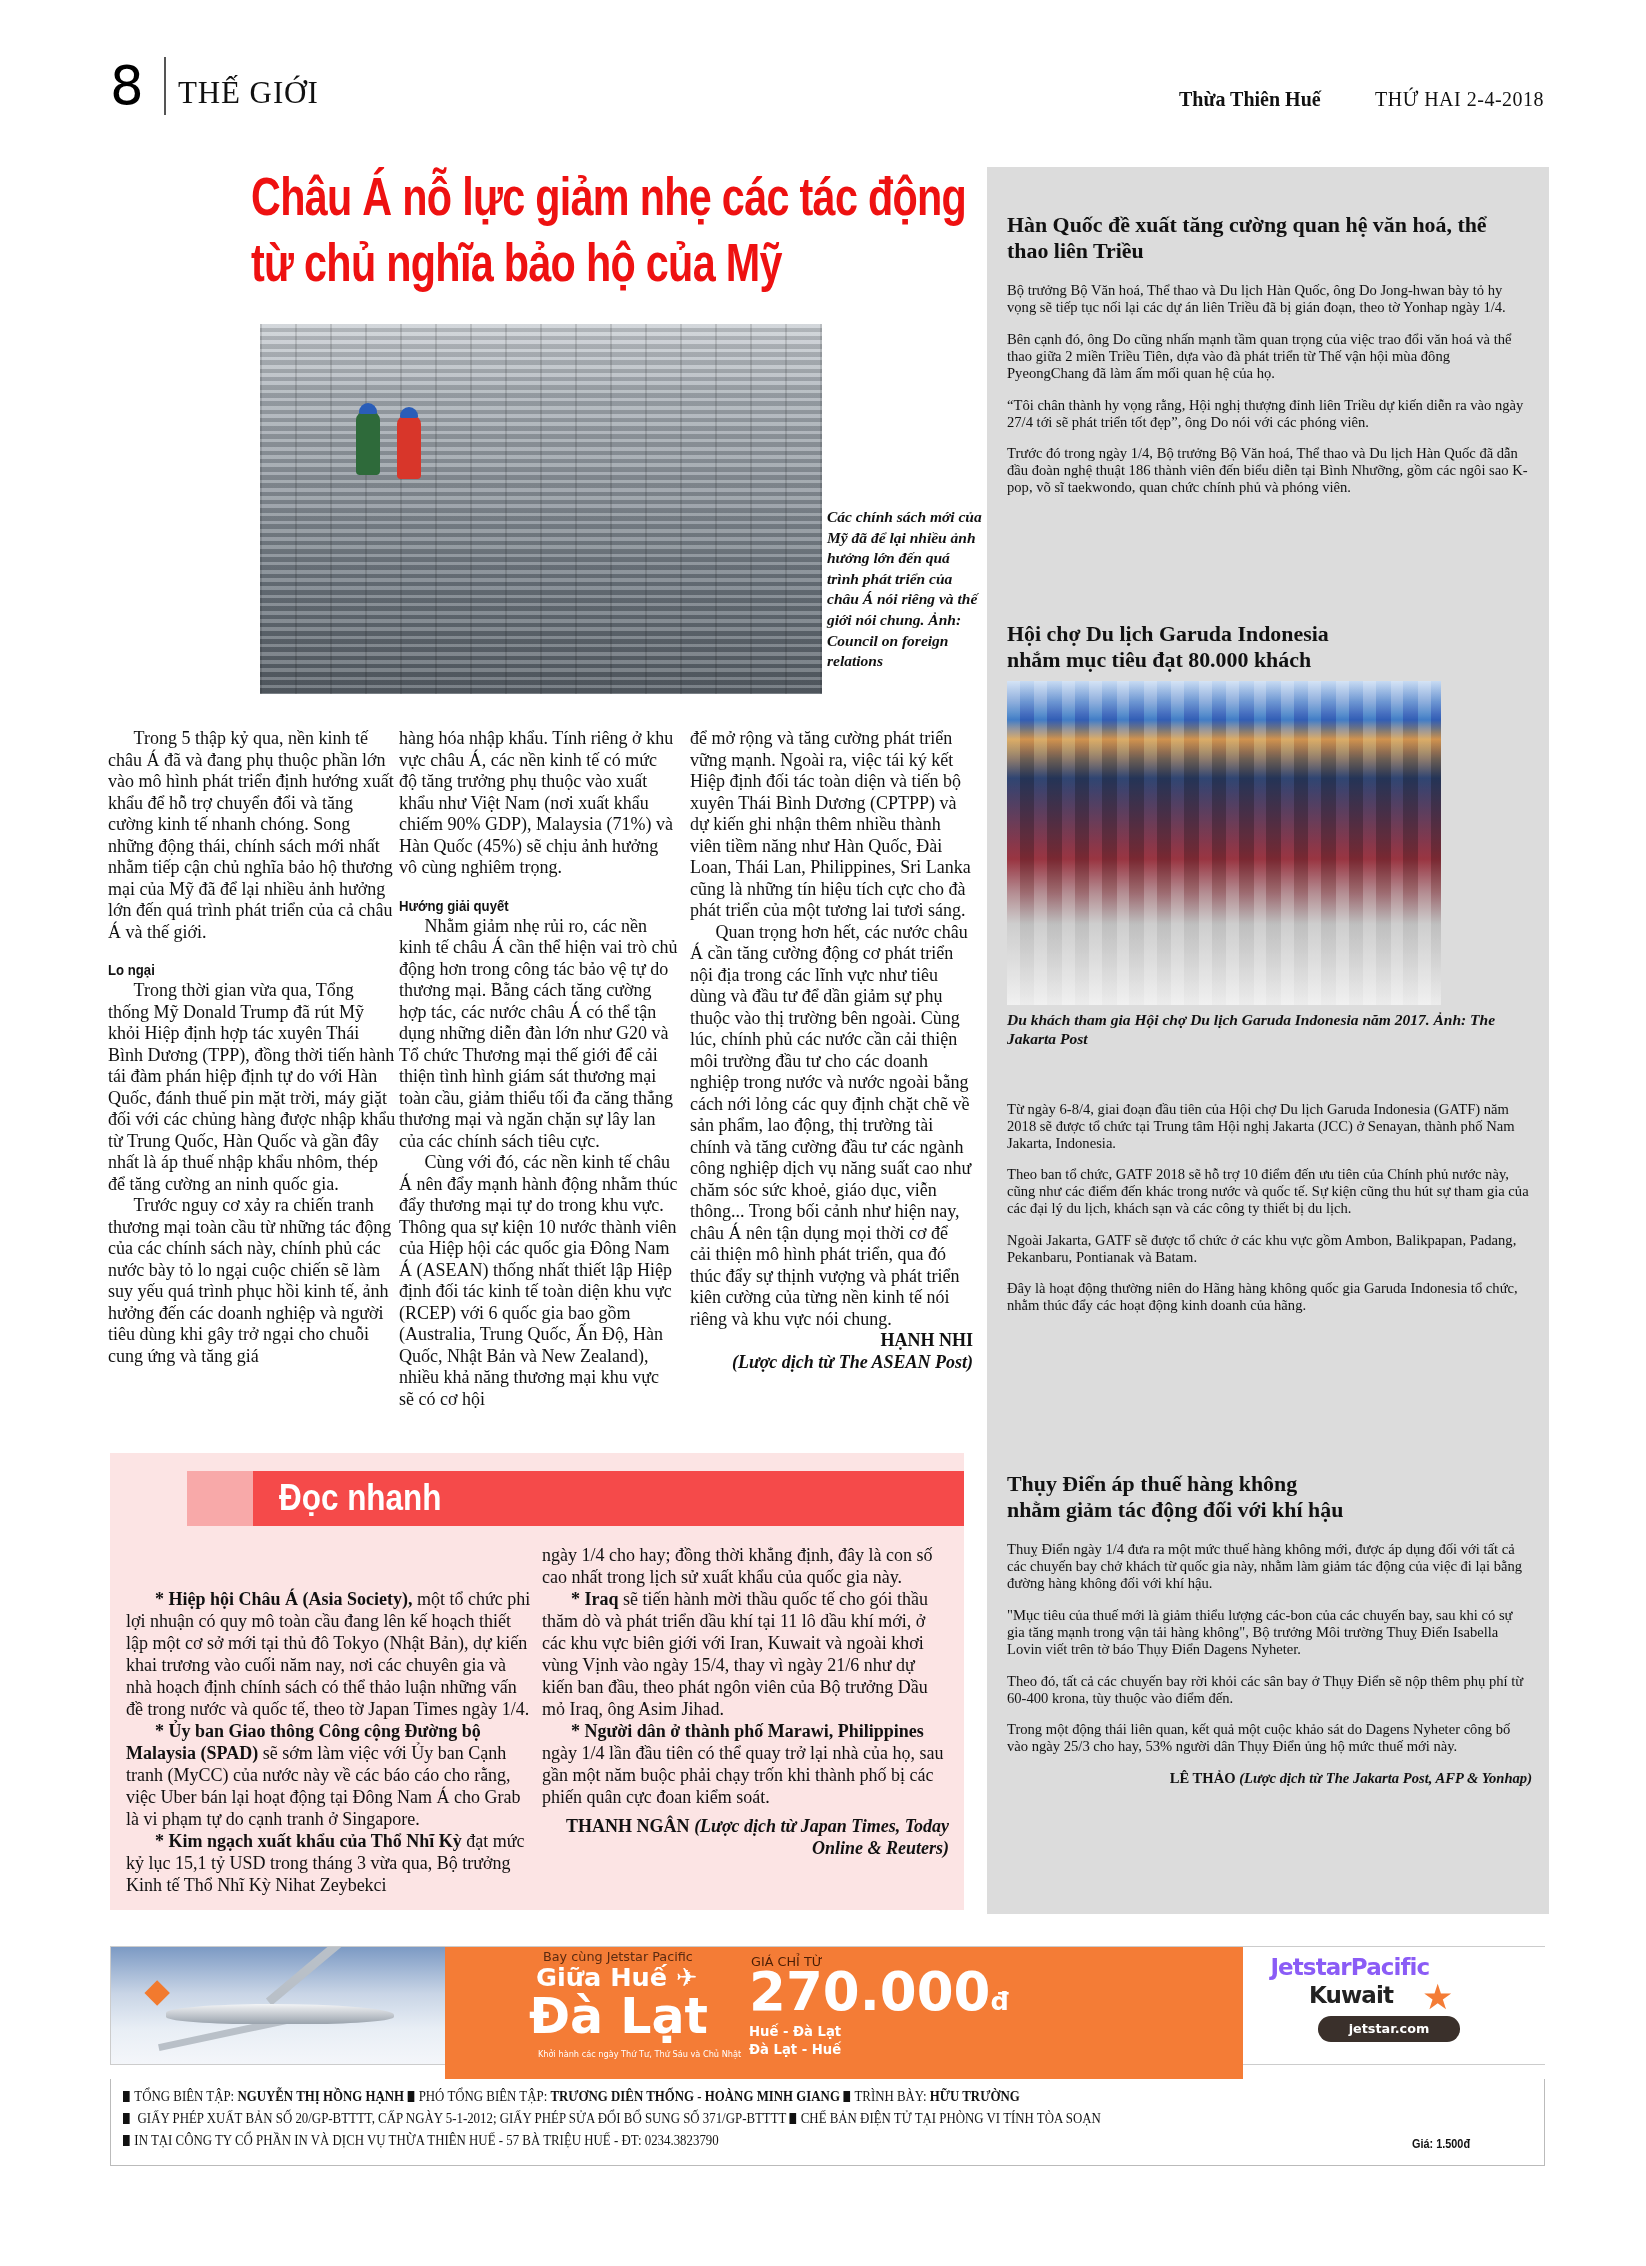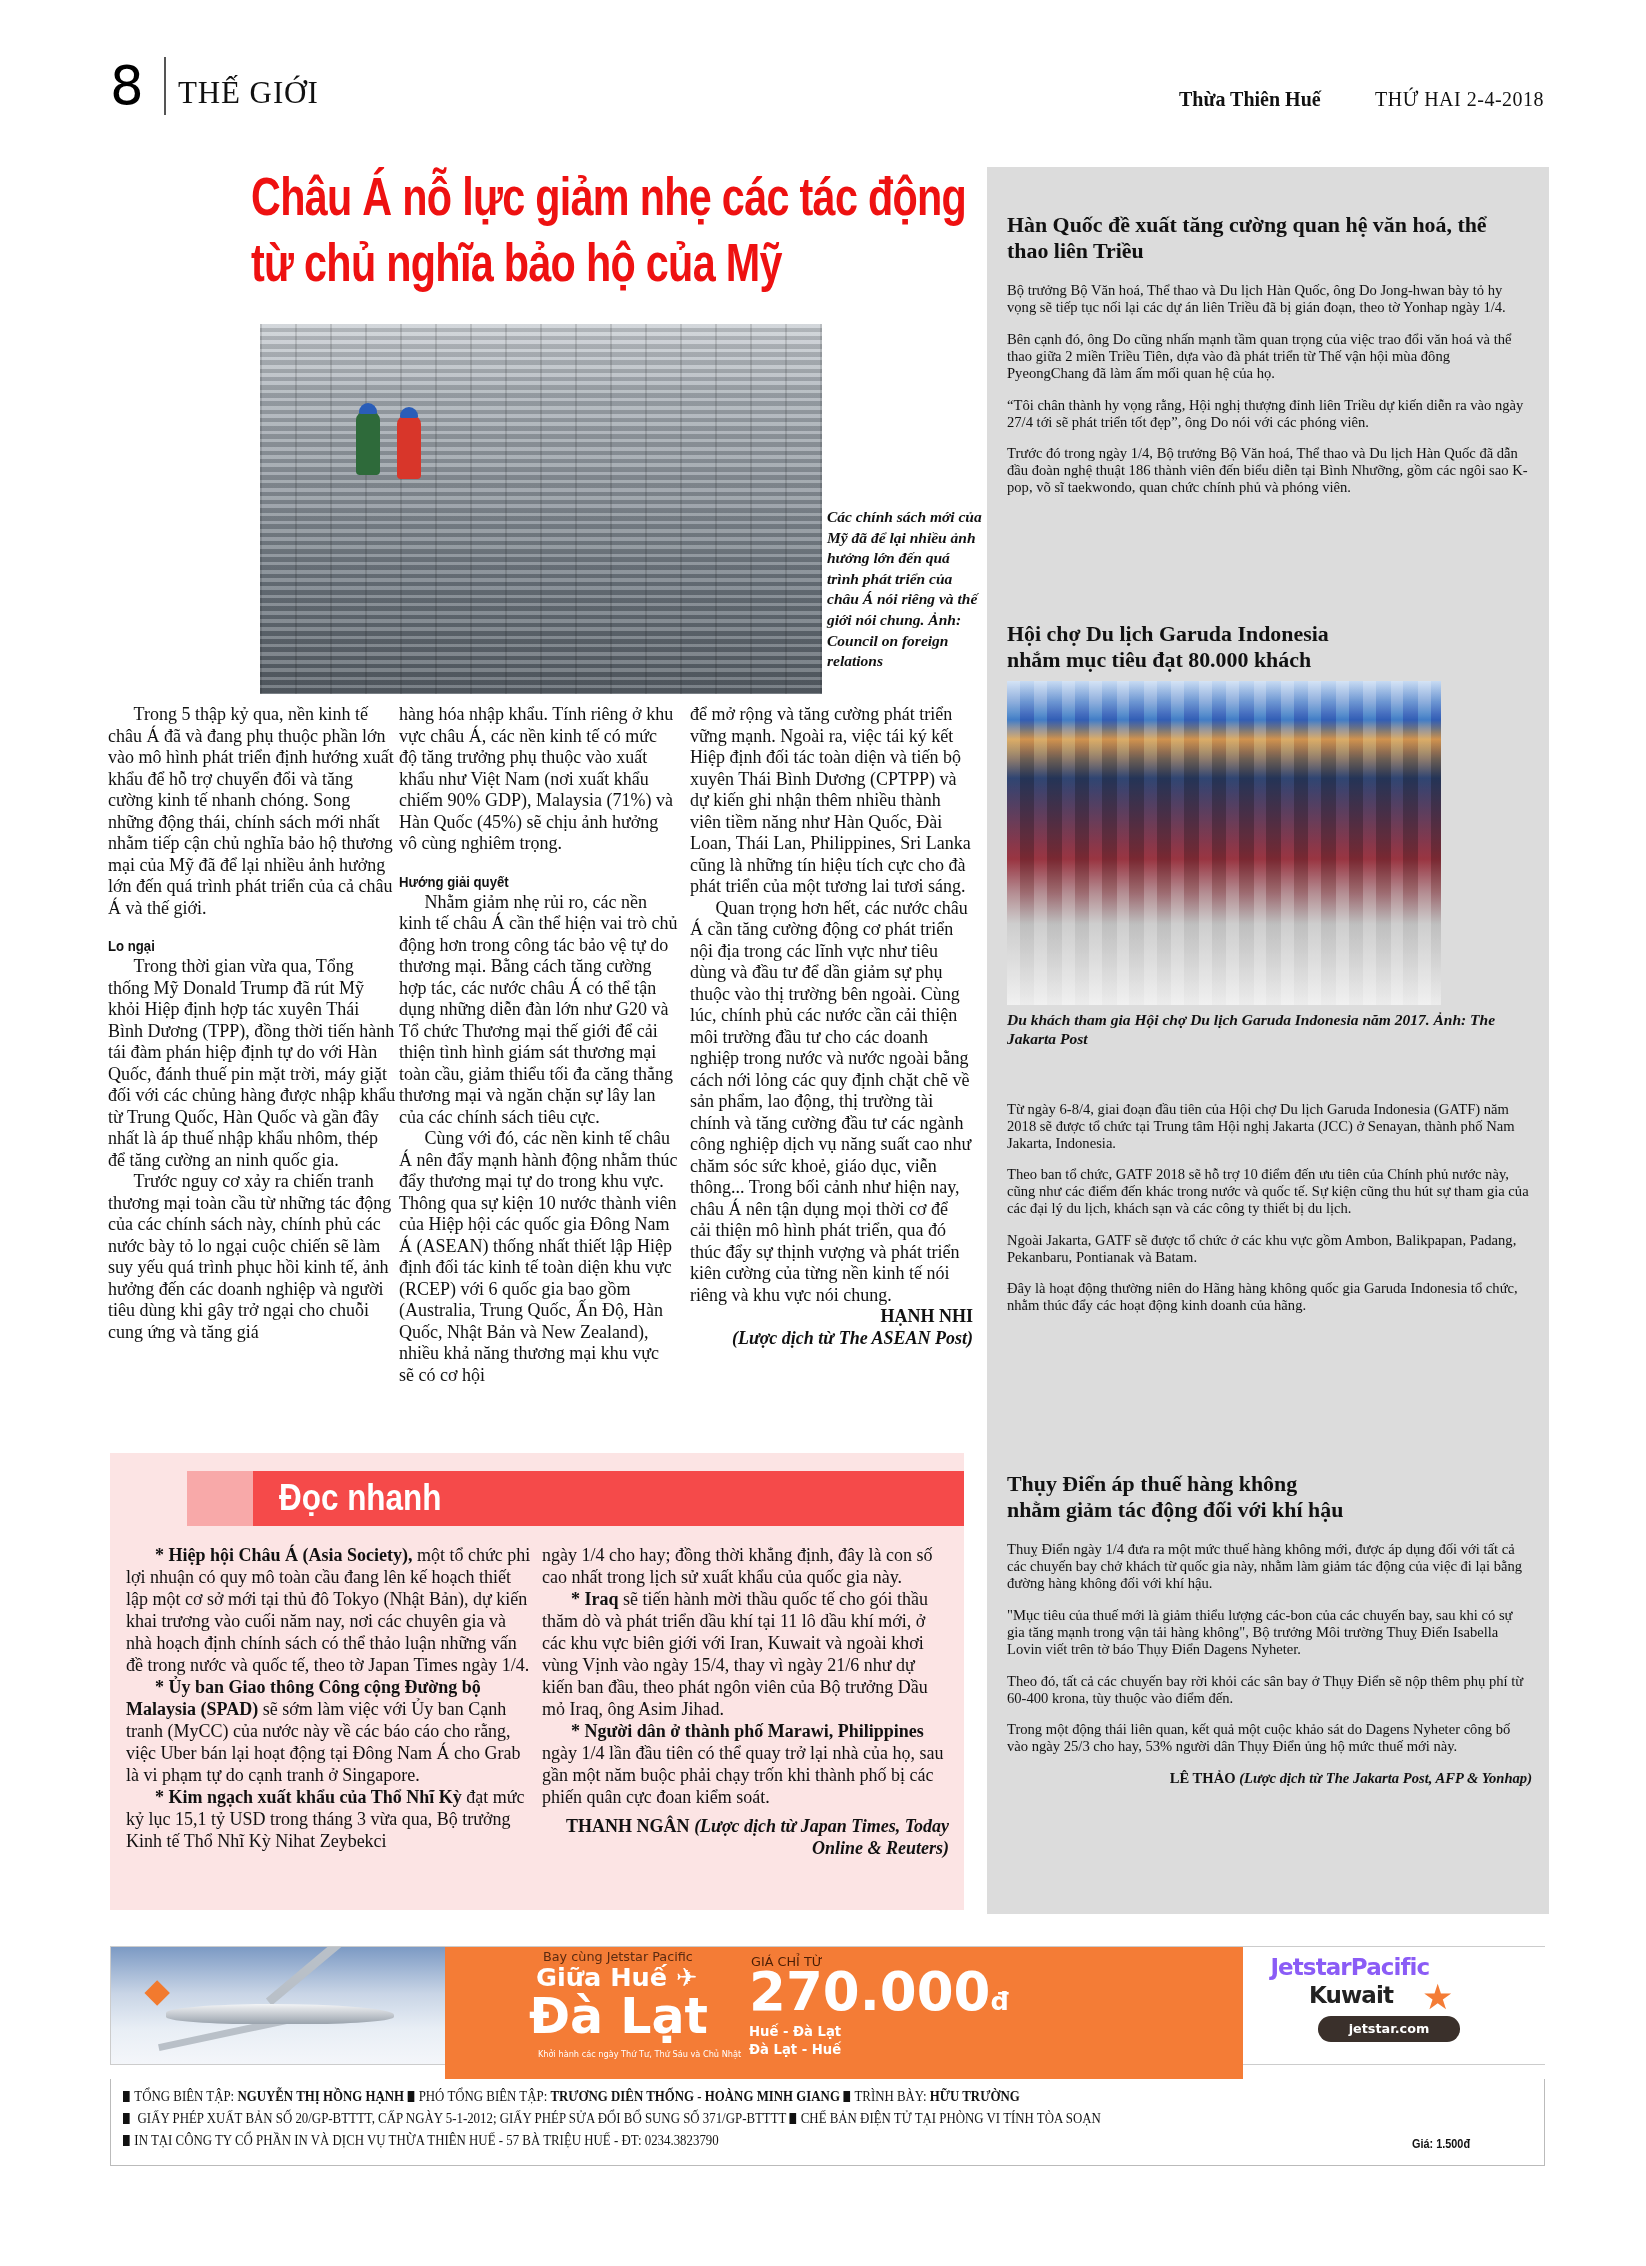--- a/index.html
+++ b/index.html
@@ -14,34 +14,34 @@
   
   .headline{left:251px;top:164px;width:722px;font-family:"Liberation Sans",sans-serif;font-weight:bold;color:#ee1111;font-size:53px;line-height:66px;transform:scaleX(.78);transform-origin:left top;width:923px;letter-spacing:-0.9px;}
   .photo1{left:260px;top:324px;width:562px;height:370px;background:
     linear-gradient(180deg,#c9ced3 0%,#a6adb4 20%,#8c949c 45%,#6e7780 70%,#586068 100%);overflow:hidden;}
   .photo1 .bars{position:absolute;inset:0;background:repeating-linear-gradient(180deg,rgba(255,255,255,.25) 0 3.7px,rgba(0,0,0,.15) 3.7px 8.2px);opacity:.8;}
   .photo1 .rows{position:absolute;inset:0;background:repeating-linear-gradient(90deg,rgba(0,0,0,.12) 0 1.8px,transparent 1.8px 35px);}
   .worker{position:absolute;width:24px;height:64px;border-radius:9.1px 9.1px 3.7px 3.7px;}
   .helmet{position:absolute;width:18.3px;height:11px;border-radius:9.1px 9.1px 1.8px 1.8px;background:#2a5db8;}
   .caption1{left:827px;top:507px;width:155px;font-style:italic;font-weight:bold;font-size:15.5px;line-height:20.6px;}
   
-  .col{font-size:18px;line-height:21.5px;text-align:left;}
+  .col{font-size:18px;line-height:21.5px;text-align:left;margin-top:24px;}
   .col p{margin:0;text-indent:25.6px;}
   .col h4{margin:16.4px 0 0 0;font-family:"Liberation Sans",sans-serif;font-weight:bold;font-size:15.5px;line-height:21px;transform:scaleX(.85);transform-origin:left;}
   .c1{left:108px;top:704px;width:288px;}
   .c2{left:399px;top:704px;width:279px;}
   .c3{left:690px;top:704px;width:283px;}
   .byline{text-align:right;font-weight:bold;text-indent:0 !important;}
   .byline-i{text-align:right;font-style:italic;font-weight:bold;text-indent:0 !important;}
   
   .pink{left:110px;top:1453px;width:854px;height:457px;background:#fce4e4;}
   .pink-tab-light{left:187px;top:1471px;width:66px;height:55px;background:#f8a9a9;}
   .pink-tab{left:253px;top:1471px;width:711px;height:55px;background:#f54a4a;}
   .pink-title{left:279px;top:1478px;font-family:"Liberation Sans",sans-serif;font-weight:bold;color:#fff;font-size:37px;line-height:40px;transform:scaleX(.85);transform-origin:left;}
-  .pink-c1{left:126px;top:1544px;width:409px;font-size:18px;line-height:22px;}
+  .pink-c1{left:126px;top:1588px;width:409px;font-size:18px;line-height:22px;}
   .pink-c2{left:542px;top:1544px;width:407px;font-size:18px;line-height:22px;}
   .pink-c1 p,.pink-c2 p{margin:0;text-indent:29px;}
   
   .side{left:987px;top:167px;width:562px;height:1747px;background:#dcdcdc;}
   .side-inner{left:1007px;width:525px;}
   .photo2{left:1007px;top:681px;width:434px;height:324px;overflow:hidden;background:
     linear-gradient(180deg,#cfe0f5 0%,#3a6fbf 12%,#d7a15c 18%,#2a3d66 30%,#8b2f3a 55%,#c7c7c7 75%,#efefef 100%);}
   .photo2 .grid{position:absolute;inset:0;background:repeating-linear-gradient(90deg,rgba(255,255,255,.12) 0 12.8px,rgba(0,0,0,.15) 12.8px 27.4px);mix-blend-mode:overlay;}
   .caption2{left:1007px;top:1010px;width:512px;font-style:italic;font-weight:bold;font-size:15.5px;line-height:19px;}
   

